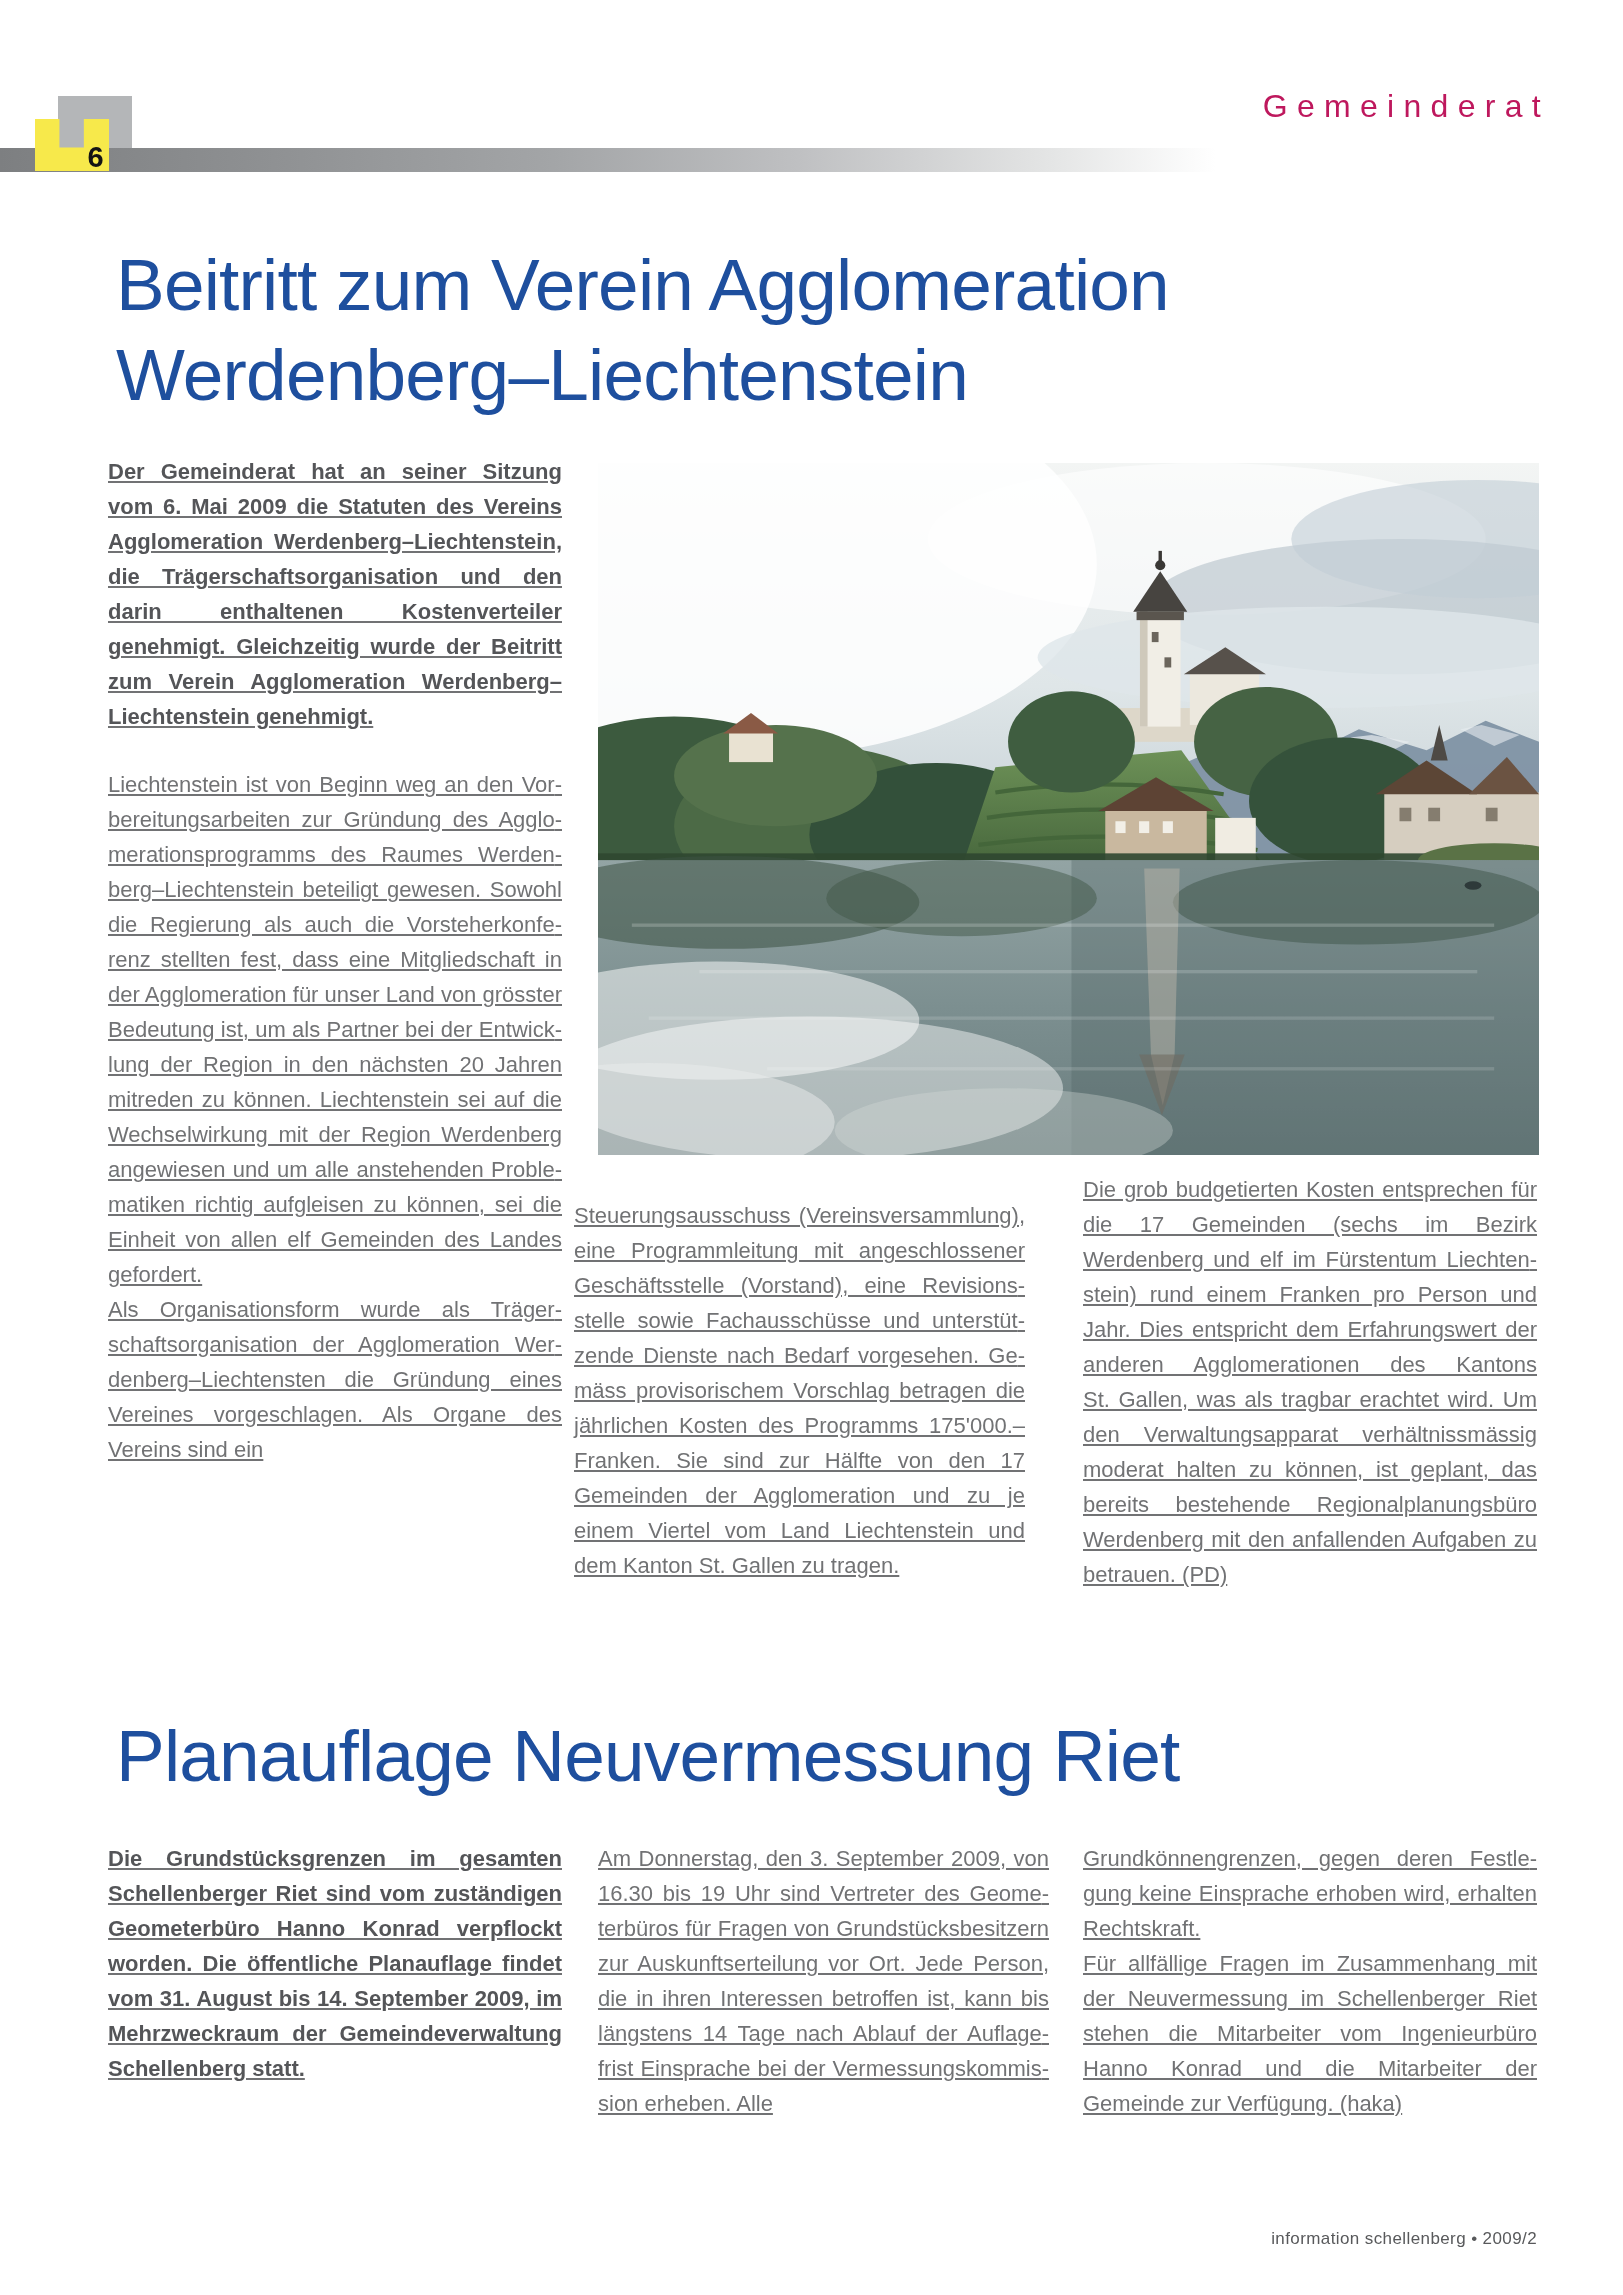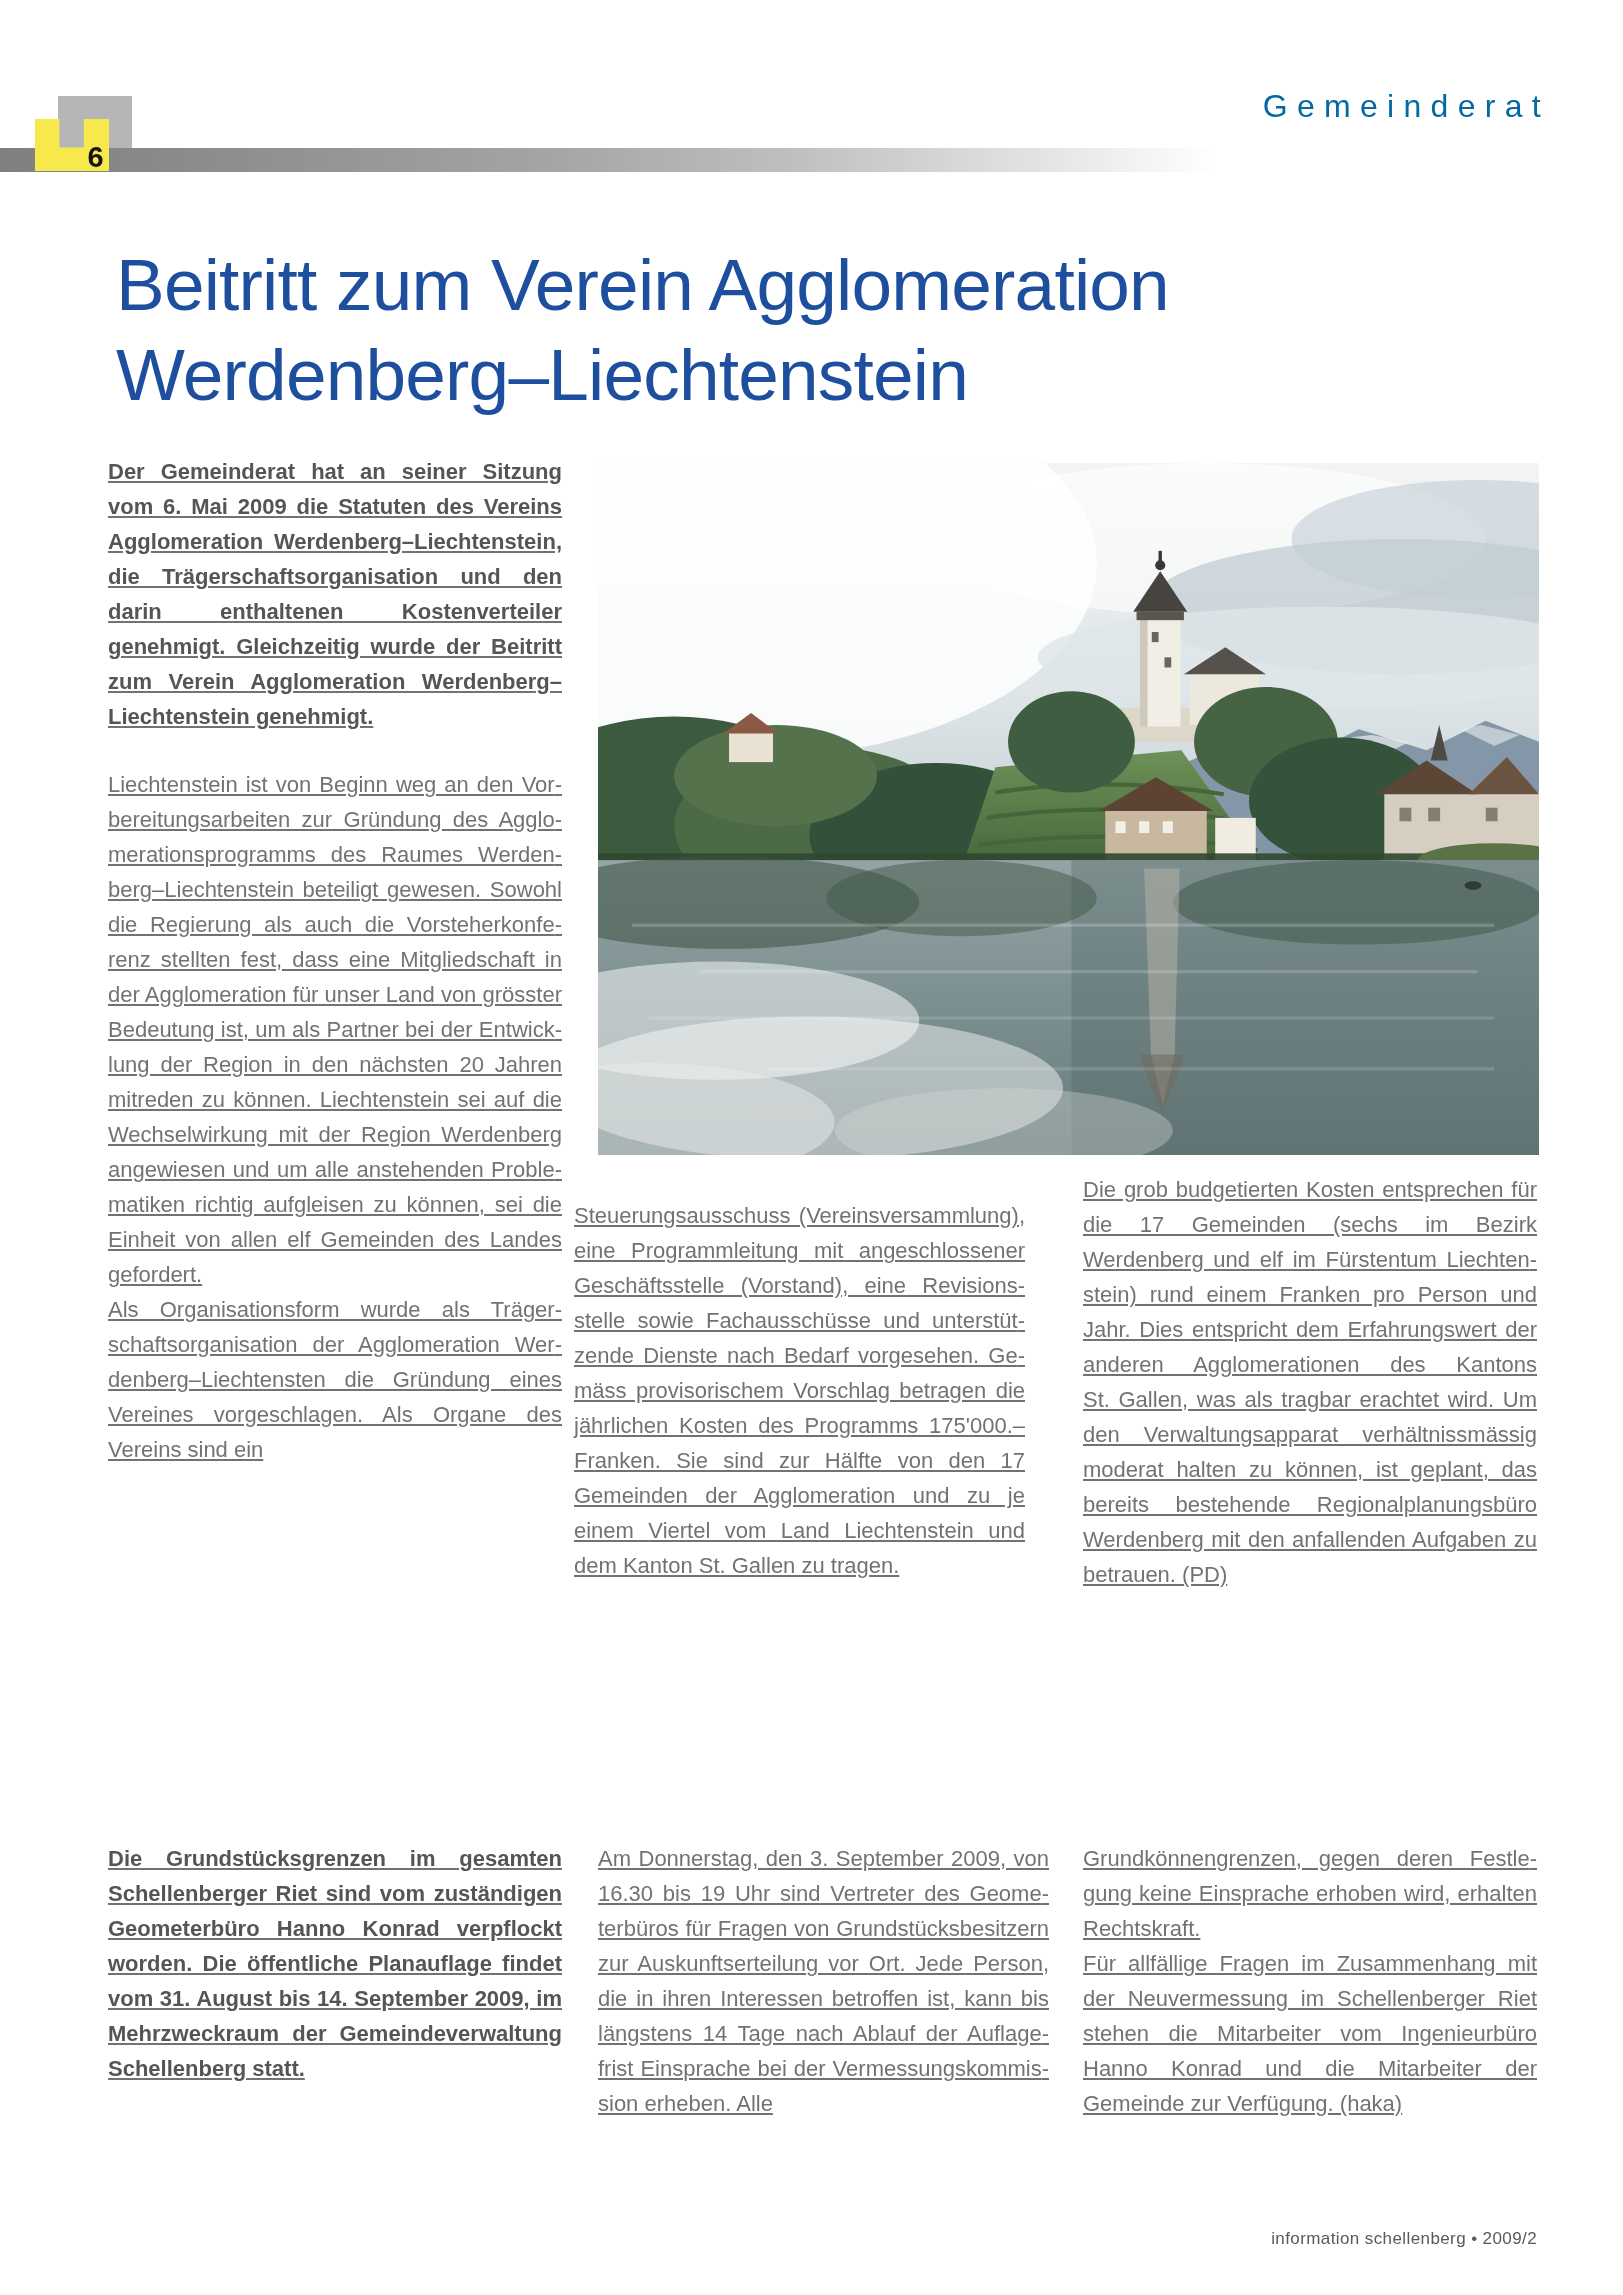--- a/index.html
+++ b/index.html
@@ -3,21 +3,21 @@
 <meta charset="utf-8">
 <style>
   html,body{margin:0;padding:0;background:#ffffff;}
   #page{
     position:relative;width:1623px;height:2295px;background:#ffffff;overflow:hidden;
     font-family:"Liberation Sans", sans-serif;
   }
   
   .header-label{
     position:absolute;top:88px;right:73px;
-    font-size:32px;letter-spacing:9.3px;color:#0369a1;font-weight:400;
+    font-size:32px;letter-spacing:9.3px;color:#be185d;font-weight:400;
   }
   .header-bar{
     position:absolute;left:0;top:148px;width:1228px;height:24px;
     background:linear-gradient(90deg,#7d7f81 0%,#8d8f91 20%,#a3a5a7 45%,#bfc0c2 65%,#e3e4e4 85%,#ffffff 99%);
   }
   .logo-gray{
     position:absolute;left:58px;top:96px;width:74px;height:52px;background:#b4b6b8;
   }
   .logo-yellow{
     position:absolute;left:35px;top:119px;width:74px;height:52px;background:#f7e94b;
@@ -173,20 +173,21 @@
     <p class="gap">Liechtenstein ist von Beginn weg an den Vor­be­rei­tungs­ar­bei­ten zur Grün­dung des Ag­glo­me­ra­tions­pro­gramms des Raumes Wer­den­berg–Liech­ten­stein beteiligt gewesen. Sowohl die Regierung als auch die Vor­ste­her­kon­fe­renz stellten fest, dass eine Mit­glied­schaft in der Ag­glo­me­ra­tion für unser Land von grösster Bedeutung ist, um als Partner bei der Ent­wick­lung der Re­gion in den nächsten 20 Jahren mit­re­den zu können. Liechtenstein sei auf die Wech­sel­wir­kung mit der Region Werdenberg an­ge­wie­sen und um alle an­ste­hen­den Pro­ble­ma­ti­ken richtig auf­glei­sen zu können, sei die Einheit von allen elf Gemeinden des Landes gefordert.</p>
     <p>Als Or­ga­ni­sa­tions­form wurde als Trä­ger­schafts­or­ga­ni­sa­tion der Ag­glo­me­ra­tion Wer­den­berg–Liech­ten­sten die Grün­dung eines Vereines vor­ge­schla­gen. Als Organe des Vereins sind ein</p>
   </div>
   <div class="col" style="left:574px;top:1198px;width:451px;">
     <p>Steuerungsausschuss (Ver­eins­ver­samm­lung), eine Pro­gramm­lei­tung mit an­ge­schlos­se­ner Ge­schäfts­stel­le (Vorstand), eine Re­vi­sions­stel­le sowie Fach­aus­schüs­se und un­ter­stüt­zen­de Dienste nach Bedarf vor­ge­se­hen. Ge­mäss pro­vi­so­ri­schem Vorschlag be­tra­gen die jährlichen Kosten des Pro­gramms 175'000.– Franken. Sie sind zur Hälfte von den 17 Gemeinden der Ag­glo­me­ra­tion und zu je einem Vier­tel vom Land Liechtenstein und dem Kanton St.&nbsp;Gallen zu tragen.</p>
   </div>
   <div class="col" style="left:1083px;top:1172px;">
     <p>Die grob budgetierten Kosten ent­spre­chen für die 17 Gemeinden (sechs im Bezirk Werdenberg und elf im Fürs­ten­tum Liech­ten­stein) rund einem Franken pro Person und Jahr. Dies ent­spricht dem Er­fah­rungs­wert der anderen Ag­glo­me­ra­tio­nen des Kantons St.&nbsp;Gallen, was als tragbar erachtet wird. Um den Ver­wal­tungs­ap­pa­rat ver­hält­nis­smäs­sig moderat halten zu können, ist geplant, das bereits be­ste­hen­de Re­gio­nal­pla­nungs­bü­ro Werdenberg mit den an­fal­len­den Aufgaben zu betrauen. (PD)</p>
   </div>
 
+  <div class="headline" style="top:1711px;">Planauflage Neuvermessung Riet</div>
 
   <div class="col" style="left:108px;top:1841px;">
     <p class="lead">Die Grund­stücks­gren­zen im ge­sam­ten Schel­len­ber­ger Riet sind vom zu­stän­di­gen Geo­me­ter­bü­ro Hanno Konrad verpflockt worden. Die öffentliche Planauflage findet vom 31. August bis 14. September 2009, im Mehr­zweck­raum der Ge­mein­de­ver­wal­tung Schellenberg statt.</p>
   </div>
   <div class="col" style="left:598px;top:1841px;width:451px;">
     <p>Am Donnerstag, den 3. September 2009, von 16.30 bis 19 Uhr sind Ver­tre­ter des Geo­me­ter­bü­ros für Fragen von Grund­stücks­be­sit­zern zur Aus­kunfts­er­tei­lung vor Ort. Jede Person, die in ihren In­ter­es­sen betroffen ist, kann bis längstens 14 Tage nach Ablauf der Auf­la­ge­frist Ein­spra­che bei der Ver­mes­sungs­kom­mis­sion erheben. Alle</p>
   </div>
   <div class="col" style="left:1083px;top:1841px;">
     <p>Grund­können­gren­zen, gegen deren Fest­le­gung keine Einsprache erhoben wird, erhalten Rechtskraft.</p>
     <p>Für all­fäl­li­ge Fragen im Zu­sam­men­hang mit der Neu­ver­mes­sung im Schel­len­ber­ger Riet stehen die Mit­ar­bei­ter vom In­ge­nieur­bü­ro Hanno Kon­rad und die Mit­ar­bei­ter der Gemeinde zur Ver­fü­gung. (haka)</p>

